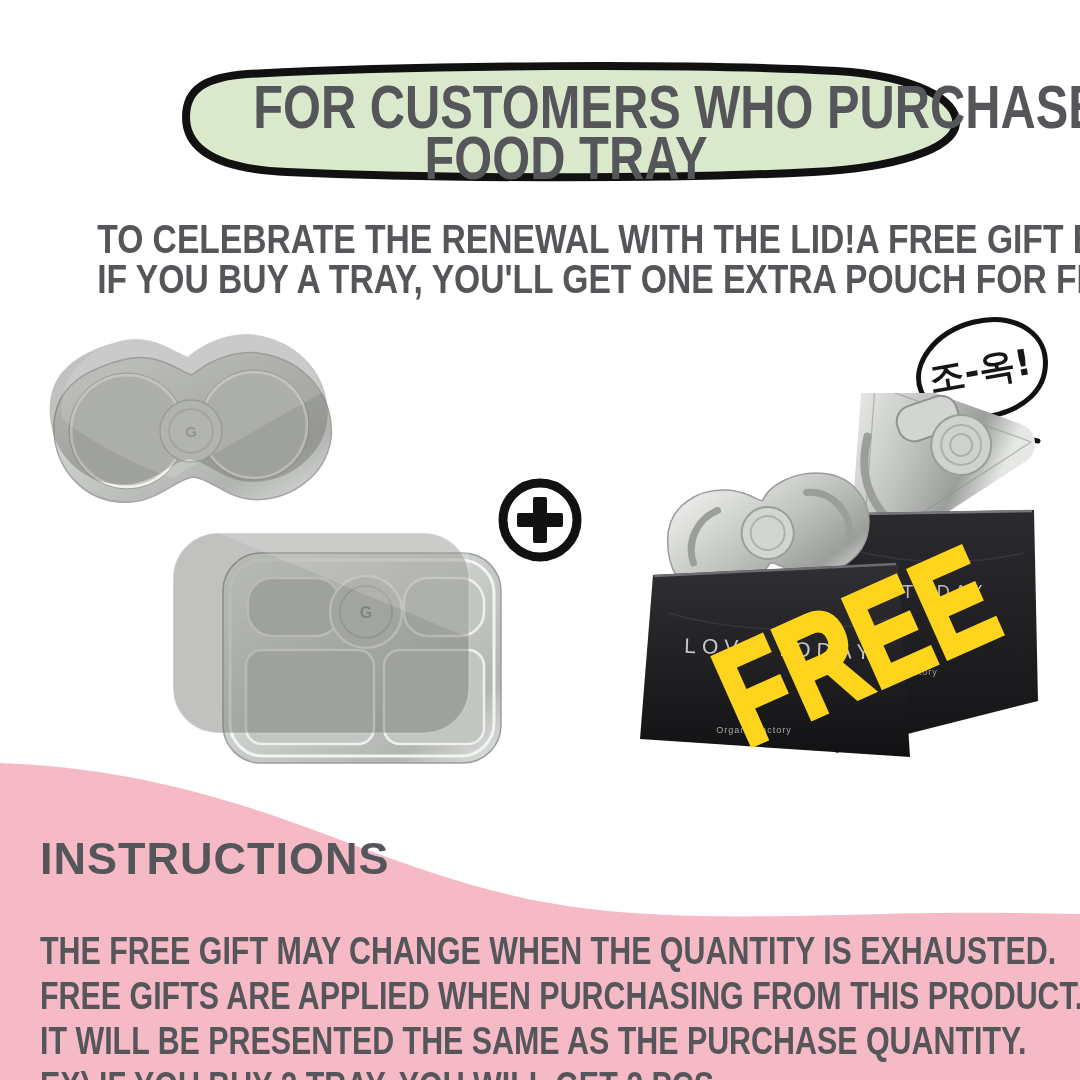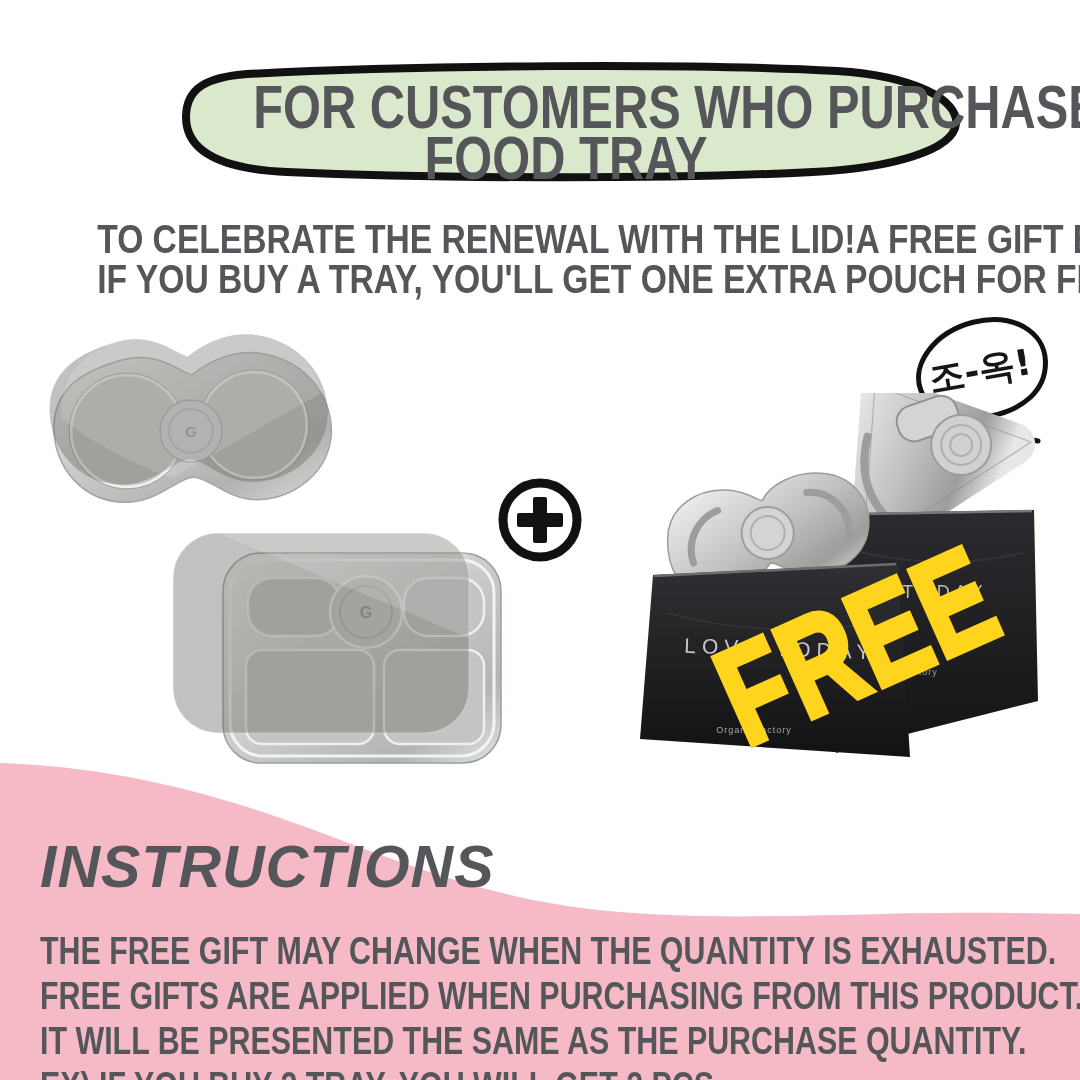--- a/index.html
+++ b/index.html
@@ -46,21 +46,21 @@
     color:var(--free-yellow);
     font-size:138px;font-weight:700;letter-spacing:2px;
     -webkit-text-stroke:6px var(--free-yellow);
     transform:translate(-50%,-50%) rotate(-24deg) scaleX(0.76);
     white-space:nowrap;
   }
 
   
   .instr-head{
     left:40px;top:833px;z-index:3;
-    color:var(--text-gray);font-weight:700;font-size:59px;letter-spacing:1px;font-style:italic;
+    color:var(--text-gray);font-weight:700;font-size:45px;letter-spacing:1px;
   }
   .instr-lines{
     left:40px;top:929px;z-index:3;
     color:var(--text-gray);font-weight:700;font-size:38px;line-height:45px;
   }
   .pouch-brand{font-family:"Liberation Sans",sans-serif;}
 </style>
 </head>
 <body>
 

